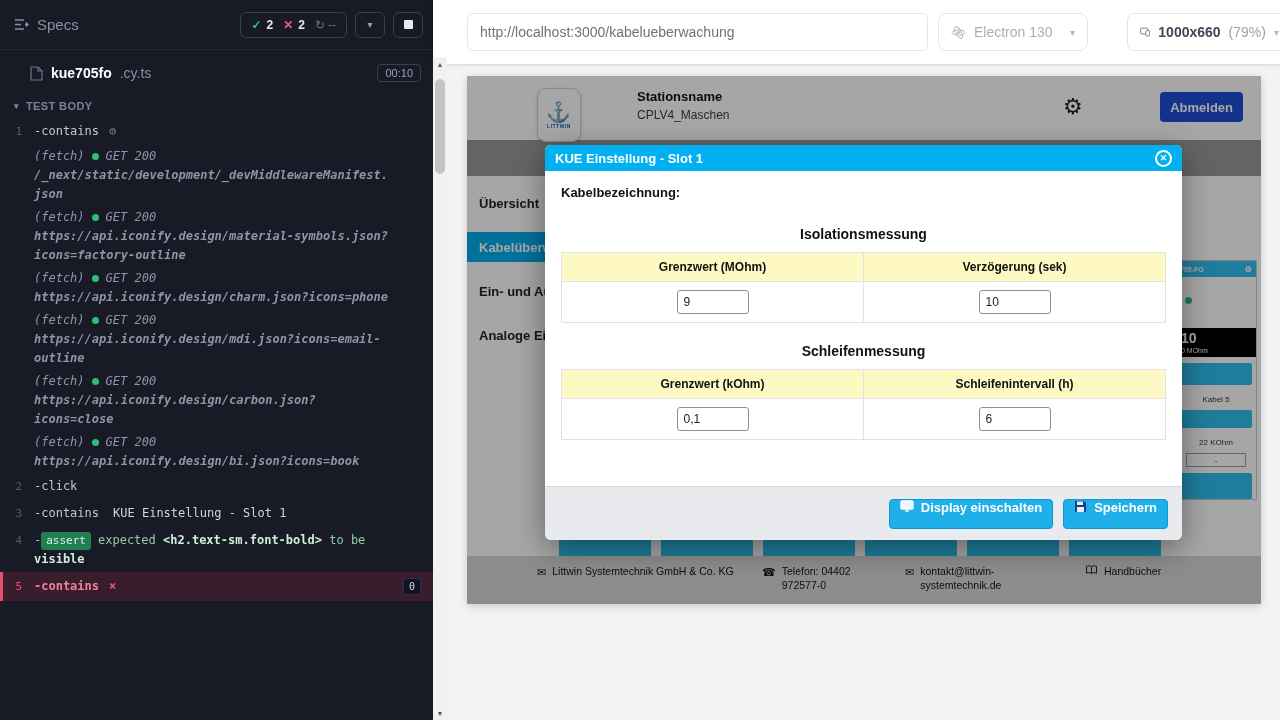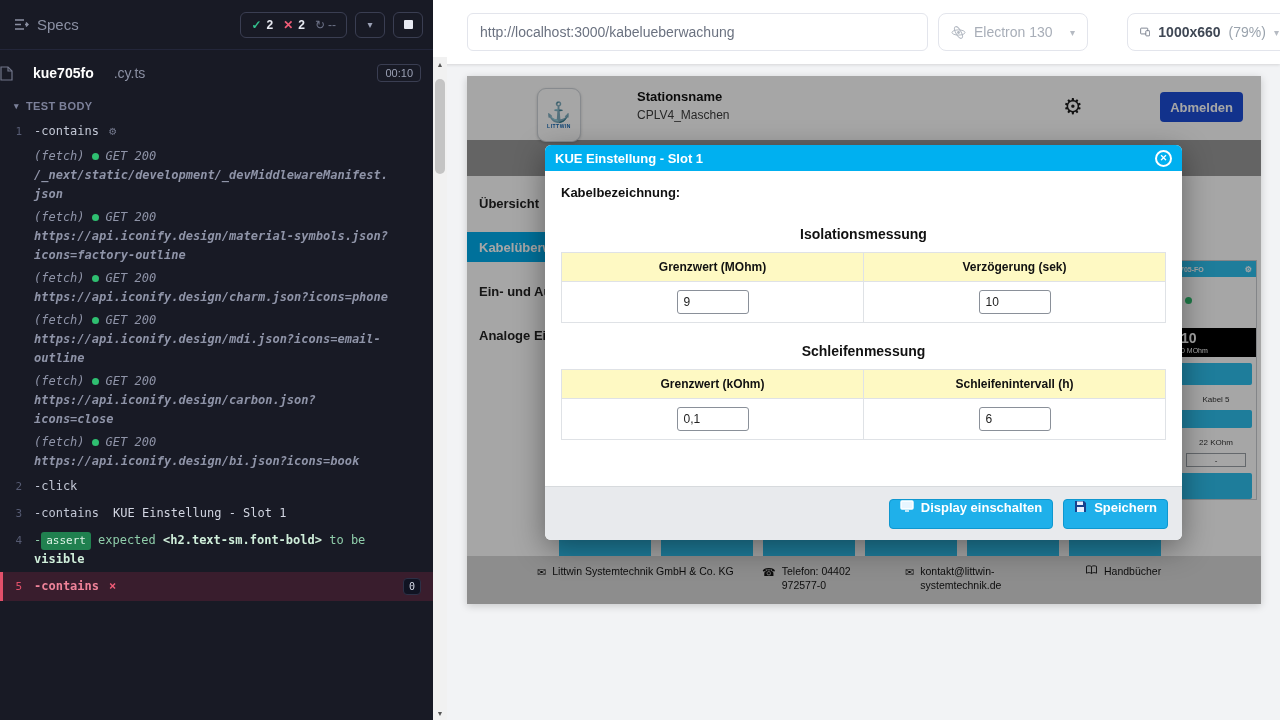--- a/index.html
+++ b/index.html
@@ -11,21 +11,21 @@
   .sb-header{height:50px;display:flex;align-items:center;justify-content:space-between;padding:0 10px 0 14px;border-bottom:1px solid #23263a}
   .specs{display:flex;align-items:center;gap:8px;color:#8b90a3;font-size:15px}
   .sb-controls{display:flex;align-items:center;gap:8px}
   .stat-group{display:flex;align-items:center;gap:10px;border:1px solid #3a3e52;border-radius:6px;padding:0 10px;height:26px}
   .stat{display:flex;align-items:center;gap:5px;font-size:12px;font-weight:bold;color:#e8eaf2}
   .icon-pass{color:#33c08d;font-size:12px;font-weight:bold}
   .icon-fail{color:#ef5c77;font-size:12px;font-weight:bold}
   .stat-refresh{color:#6e7389;font-size:12px;display:flex;gap:3px;align-items:center;font-weight:normal}
   .sb-btn{width:30px;height:26px;border:1px solid #3a3e52;border-radius:6px;display:flex;align-items:center;justify-content:center;color:#9aa0b4;font-size:10px;background:transparent;cursor:pointer}
   .stop-square{width:9px;height:9px;background:#e8eaf2;border-radius:1px}
-  .spec-row{display:flex;align-items:center;gap:20px;padding:14px 12px 10px 0}
+  .spec-row{display:flex;align-items:center;gap:8px;padding:14px 12px 10px 30px}
   .spec-name{color:#fff;font-weight:bold;font-size:14px}
   .spec-ext{color:#8b90a3;font-size:14px}
   .timer{margin-left:auto;border:1px solid #3a3e52;border-radius:4px;font-size:11px;color:#9aa0b4;padding:2px 7px}
   .suite-row{display:flex;gap:7px;align-items:center;padding:8px 14px 6px;color:#7c819a;font-size:11px;font-weight:bold;letter-spacing:.4px;cursor:pointer}
   .suite-chev{font-size:9px;color:#7c819a}
 
   .cmd-list{font-family:"DejaVu Sans Mono",monospace;font-size:12px}
   .cmd-row{display:flex;align-items:flex-start;padding:4px 10px 4px 0;line-height:18px;position:relative;cursor:pointer}
   .cmd-num{width:34px;flex:none;text-align:right;color:#565b73;font-size:11px;padding-right:12px;padding-top:1px}
   .cmd-body{flex:1;color:#c3c8d6}

